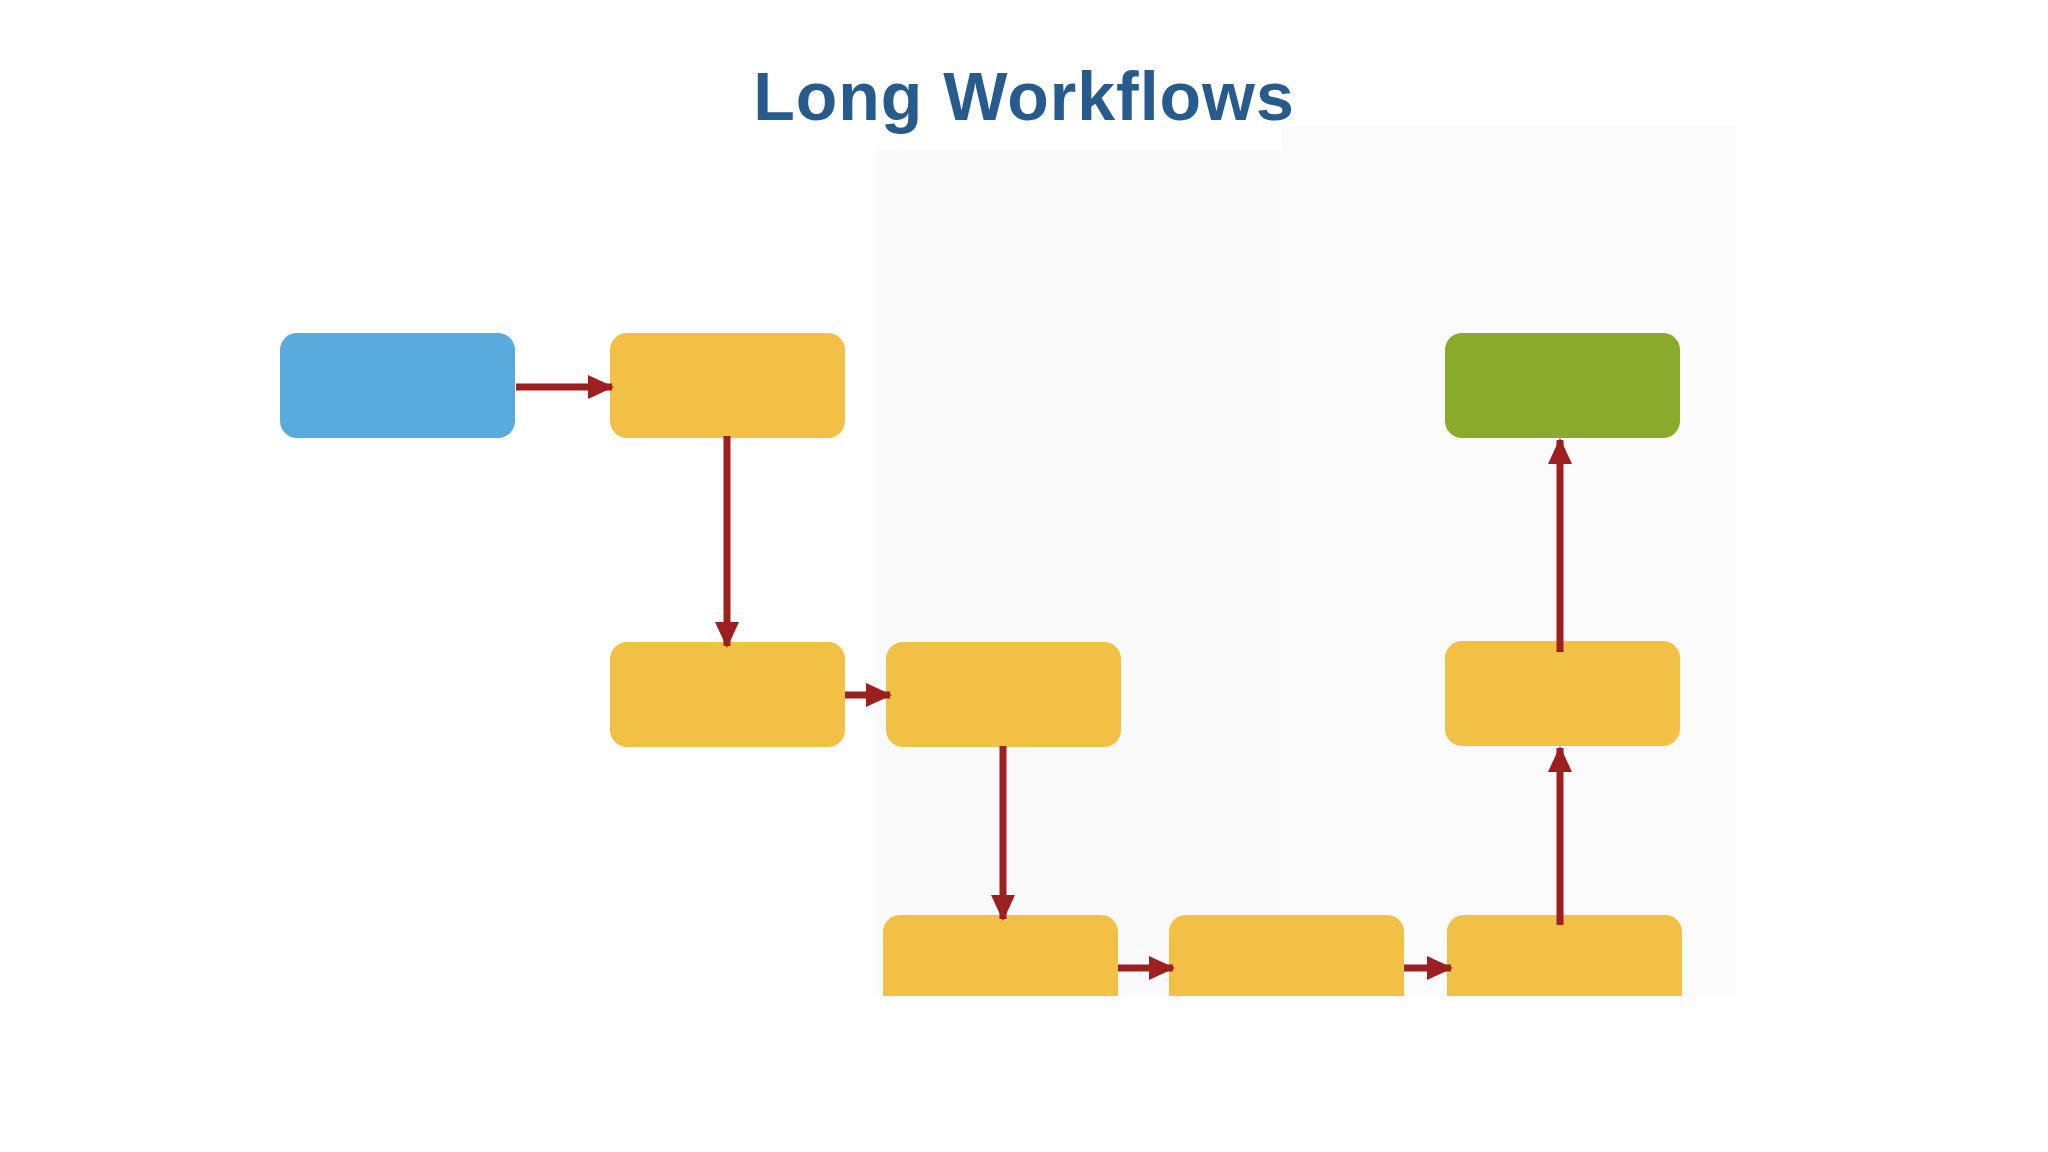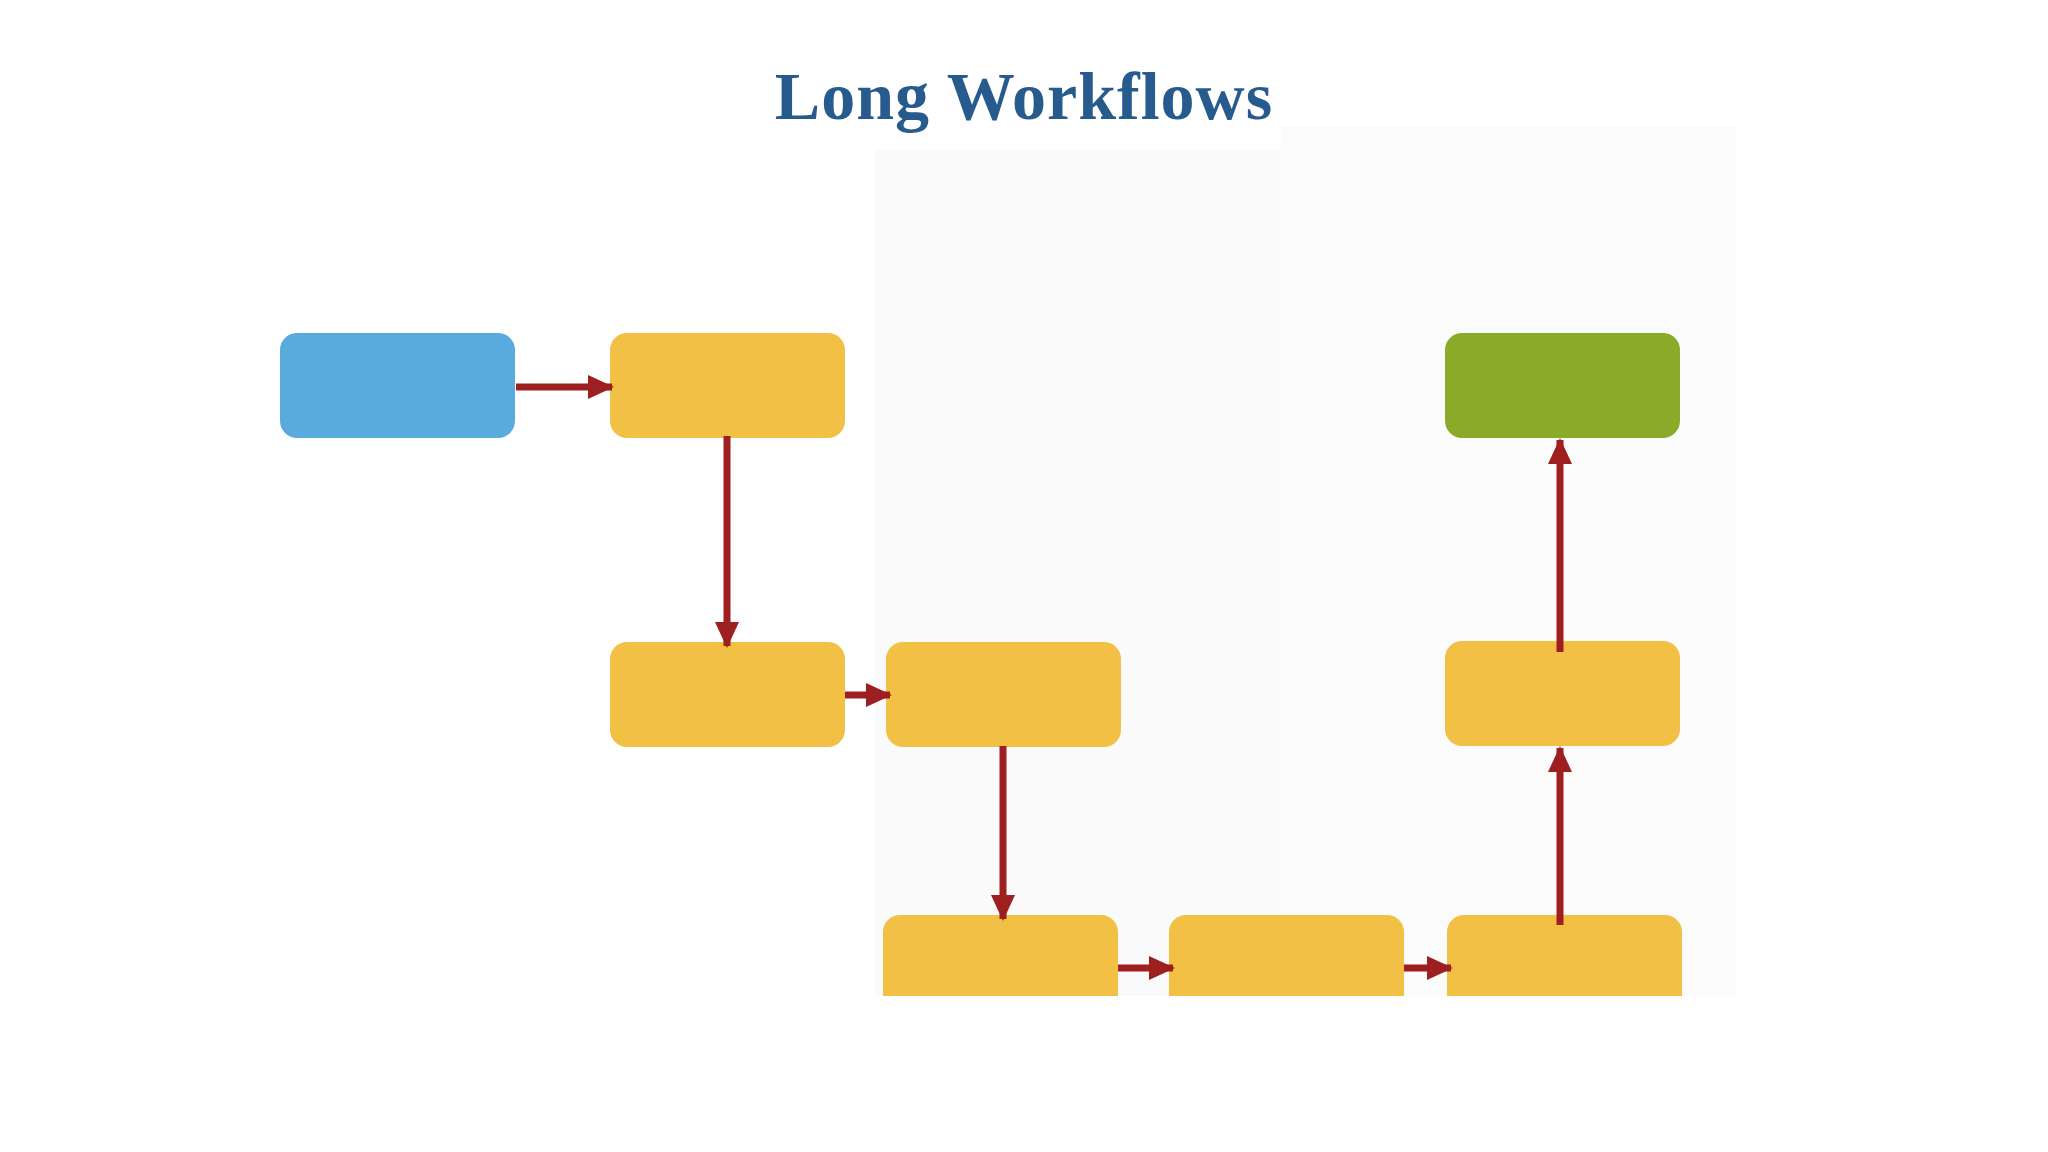--- a/index.html
+++ b/index.html
@@ -2,21 +2,21 @@
 <html><head>
 <meta charset="utf-8">
 <style>
   html, body { margin: 0; padding: 0; background: #ffffff; }
   .canvas {
     position: relative;
     width: 2048px;
     height: 996px;
     background: #ffffff;
     overflow: hidden;
-    font-family: Liberation Serif, serif;
+    font-family: Liberation Sans, sans-serif;
   }
   .page-title {
     position: absolute;
     top: 62px;
     left: 0;
     width: 100%;
     text-align: center;
     font-size: 68px;
     font-weight: 700;
     line-height: 1;

